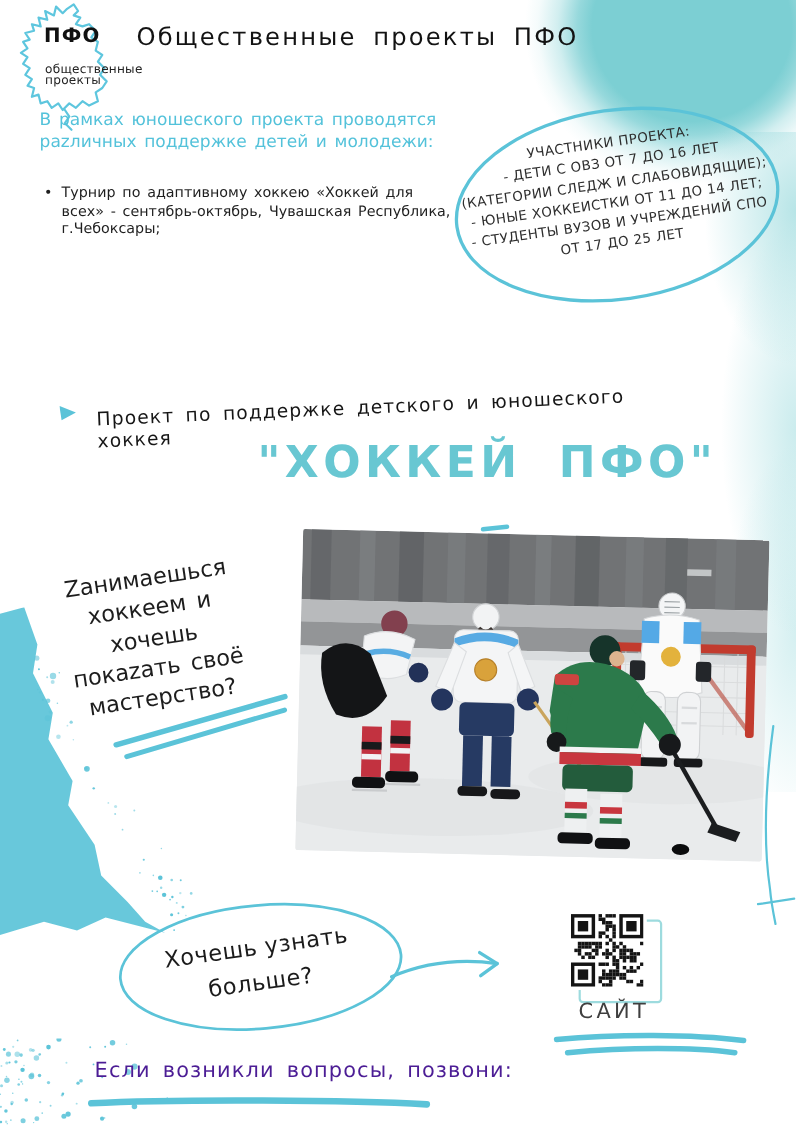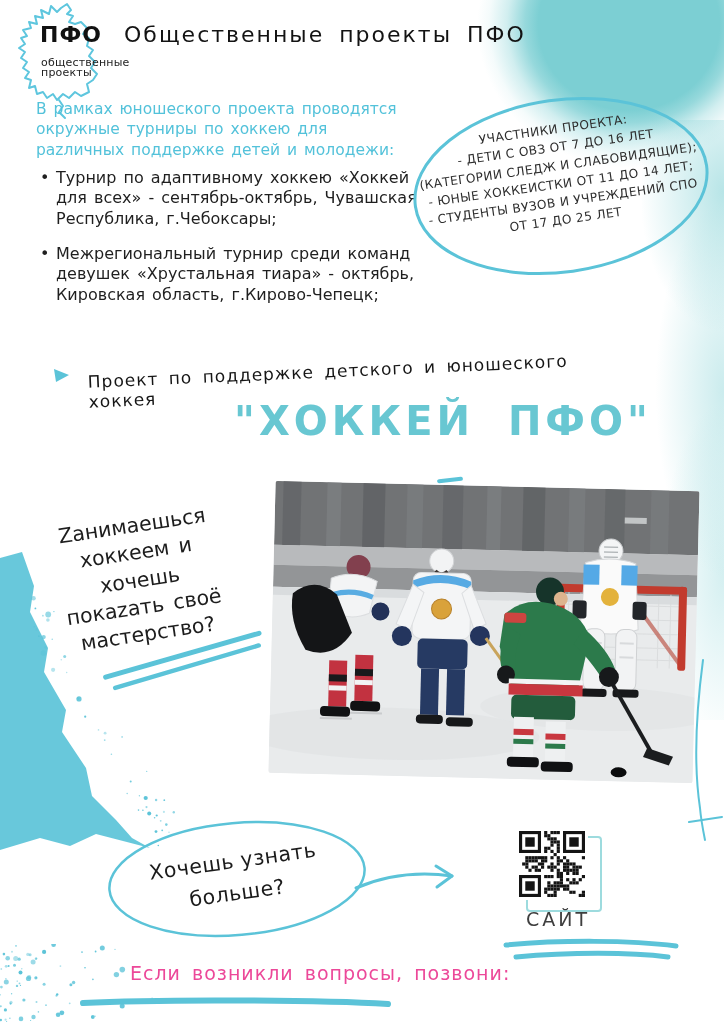--- a/index.html
+++ b/index.html
@@ -21,33 +21,33 @@
   .brush-left{position:absolute;left:0;top:552px;width:230px;height:300px;}
   .speckles-bl{position:absolute;left:0;top:944px;width:180px;height:80px;}
   .hand-line-right{position:absolute;left:688px;top:658px;width:36px;height:184px;}
   .dash-above-photo{position:absolute;left:437px;top:478px;width:26px;height:4px;background:var(--teal);
     border-radius:2px;transform:rotate(-6deg);}
   .wedge-left{position:absolute;left:54px;top:369px;width:16px;height:14px;}
 
   
   .logo{position:absolute;left:6px;top:0px;width:120px;height:120px;}
   .logo-map{position:absolute;left:0;top:2px;width:106px;height:118px;}
-  .logo-abbr{position:absolute;left:34px;top:22px;font-size:22px;font-weight:bold;color:#111;letter-spacing:1px;}
+  .logo-abbr{position:absolute;left:34px;top:22px;font-size:18px;font-weight:bold;color:#111;letter-spacing:1px;}
   .logo-sub{position:absolute;left:35px;font-size:11px;color:#222;letter-spacing:.2px;}
   .logo-sub.l1{top:56px;} .logo-sub.l2{top:66px;text-align:right;}
 
   
   .header-title{position:absolute;left:124px;top:22px;width:560px;font-size:22px;color:#131313;
     letter-spacing:2px;word-spacing:6px;}
 
   
   .intro{position:absolute;left:36px;top:99px;width:380px;color:var(--intro-teal);
     font-size:15.5px;line-height:1.32;word-spacing:2px;}
   .bullets{position:absolute;left:40px;top:168px;width:378px;margin:0;padding:0;list-style:none;
-    color:#1f1f1f;font-size:16px;line-height:1.27;}
+    color:#1f1f1f;font-size:13px;line-height:1.27;}
   .bullets li{position:relative;padding-left:16px;margin-bottom:15px;word-spacing:2px;}
   .bullets li::before{content:"•";position:absolute;left:0;top:0;color:#1f1f1f;}
 
   
   .bubble-participants{position:absolute;left:410px;top:94px;width:302px;height:184px;transform:rotate(-8deg);}
   .bubble-participants svg{position:absolute;inset:0;}
   .bubble-participants .txt{position:absolute;left:8px;top:26px;width:286px;text-align:center;
     color:#2e2e2e;font-size:12.2px;line-height:1.5;letter-spacing:.4px;}
 
   
@@ -70,22 +70,22 @@
   .bubble-more svg{position:absolute;inset:0;}
   .bubble-more .txt{position:absolute;left:18px;top:28px;width:226px;text-align:center;color:#1b1b1b;
     font-size:20.5px;line-height:1.55;transform:rotate(-8deg);letter-spacing:.5px;}
   .arrow{position:absolute;left:352px;top:860px;width:110px;height:36px;}
   .qr-wrap{position:absolute;left:518px;top:830px;width:80px;height:80px;}
   .qr-ghost{position:absolute;left:8px;top:6px;width:72px;height:72px;border:2px solid rgba(124,207,211,.75);border-radius:4px;}
   .qr-code{position:absolute;left:0;top:0;width:68px;height:68px;background:#fff;padding:1px;}
   .site-label{position:absolute;left:500px;top:908px;width:116px;text-align:center;color:var(--site-gray);
     font-size:19px;letter-spacing:3px;}
   .brush-site{position:absolute;left:500px;top:938px;width:182px;height:26px;}
-  .footer-text{position:absolute;left:86px;top:962px;width:420px;font-size:19px;color:#ec4899;
-    letter-spacing:1px;word-spacing:4px;margin-left:44px;}
+  .footer-text{position:absolute;left:86px;top:962px;width:420px;font-size:19px;color:#4c1d95;
+    letter-spacing:1px;word-spacing:4px;}
   .footer-underline{position:absolute;left:80px;top:997px;width:312px;height:12px;}
 </style>
 </head>
 <body>
 
 <div class="poster">
 
   <div class="blob-tr"></div>
   <div class="spray-right"></div>
 
@@ -234,27 +234,25 @@
     </svg>
     <div class="logo-abbr">ПФО</div>
     <div class="logo-sub l1">общественные</div>
     <div class="logo-sub l2">проекты</div>
   </div>
 
   <div class="header-title">Общественные проекты ПФО</div>
 
   <div class="intro">
     <div>В рамках юношеского проекта проводятся</div>
-    <div>окружные турниры по хоккею для</div>
     <div>раzличных поддержке детей и молодежи:</div>
   </div>
 
   <ul class="bullets">
     <li>Турнир по адаптивному хоккею «Хоккей для всех» - сентябрь-октябрь, Чувашская Республика, г.Чебоксары;</li>
-    <li>Межрегиональный турнир среди команд девушек «Хрустальная тиара» - октябрь, Кировская область, г.Кирово-Чепецк;</li>
   </ul>
 
   <div class="bubble-participants">
     <svg viewBox="0 0 302 184">
       <ellipse cx="151" cy="92" rx="147" ry="86" fill="none" stroke="#5bc3d8" stroke-width="3"></ellipse>
     </svg>
     <div class="txt">
       <div>УЧАСТНИКИ ПРОЕКТА:</div>
       <div>- ДЕТИ С ОВЗ ОТ 7 ДО 16 ЛЕТ</div>
       <div>(КАТЕГОРИИ СЛЕДЖ И СЛАБОВИДЯЩИЕ);</div>

